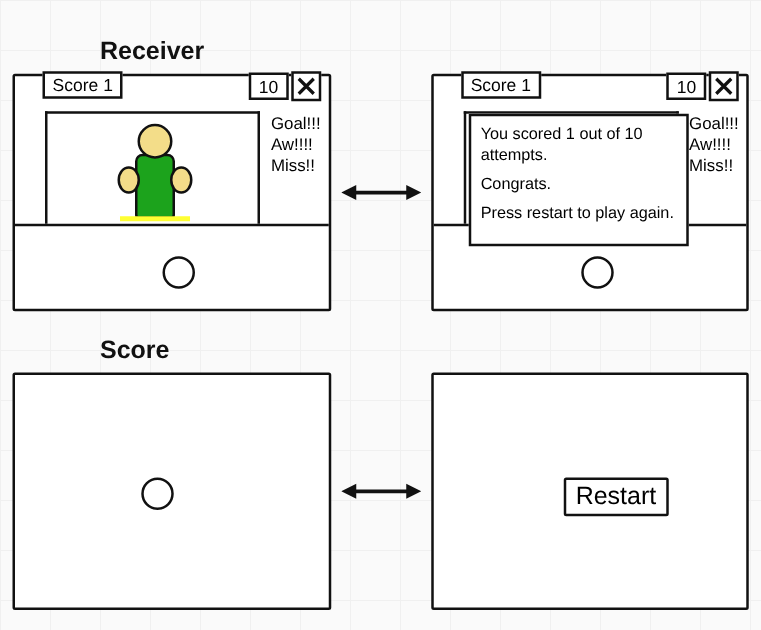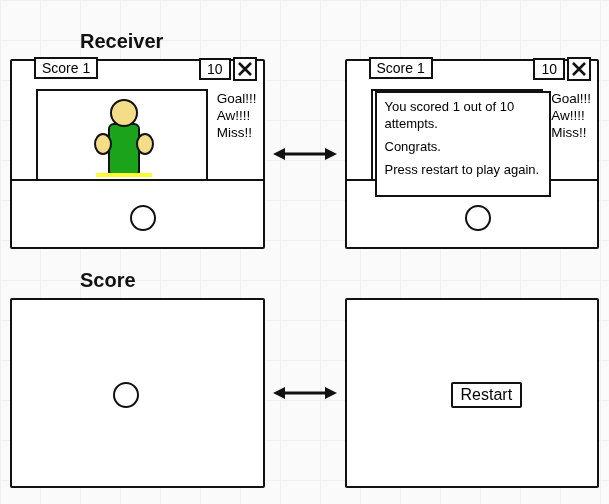--- a/index.html
+++ b/index.html
@@ -159,21 +159,21 @@
     align-items: center;
     justify-content: center;
   }
   
   .restart-btn {
     position: absolute;
     left: 104px; top: 82px;
     border: 2.5px solid #111;
     background: #fff;
     padding: 2px 8px;
-    font-size: 16px;
+    font-size: 20px;
     border-radius: 2px;
   }
   .restart-btn::before {
     content: "";
     position: absolute;
     left: -6px; right: -6px; top: -4px; bottom: -4px;
     border: 1.5px solid #999;
     border-radius: 16px;
     z-index: -1;
   }

